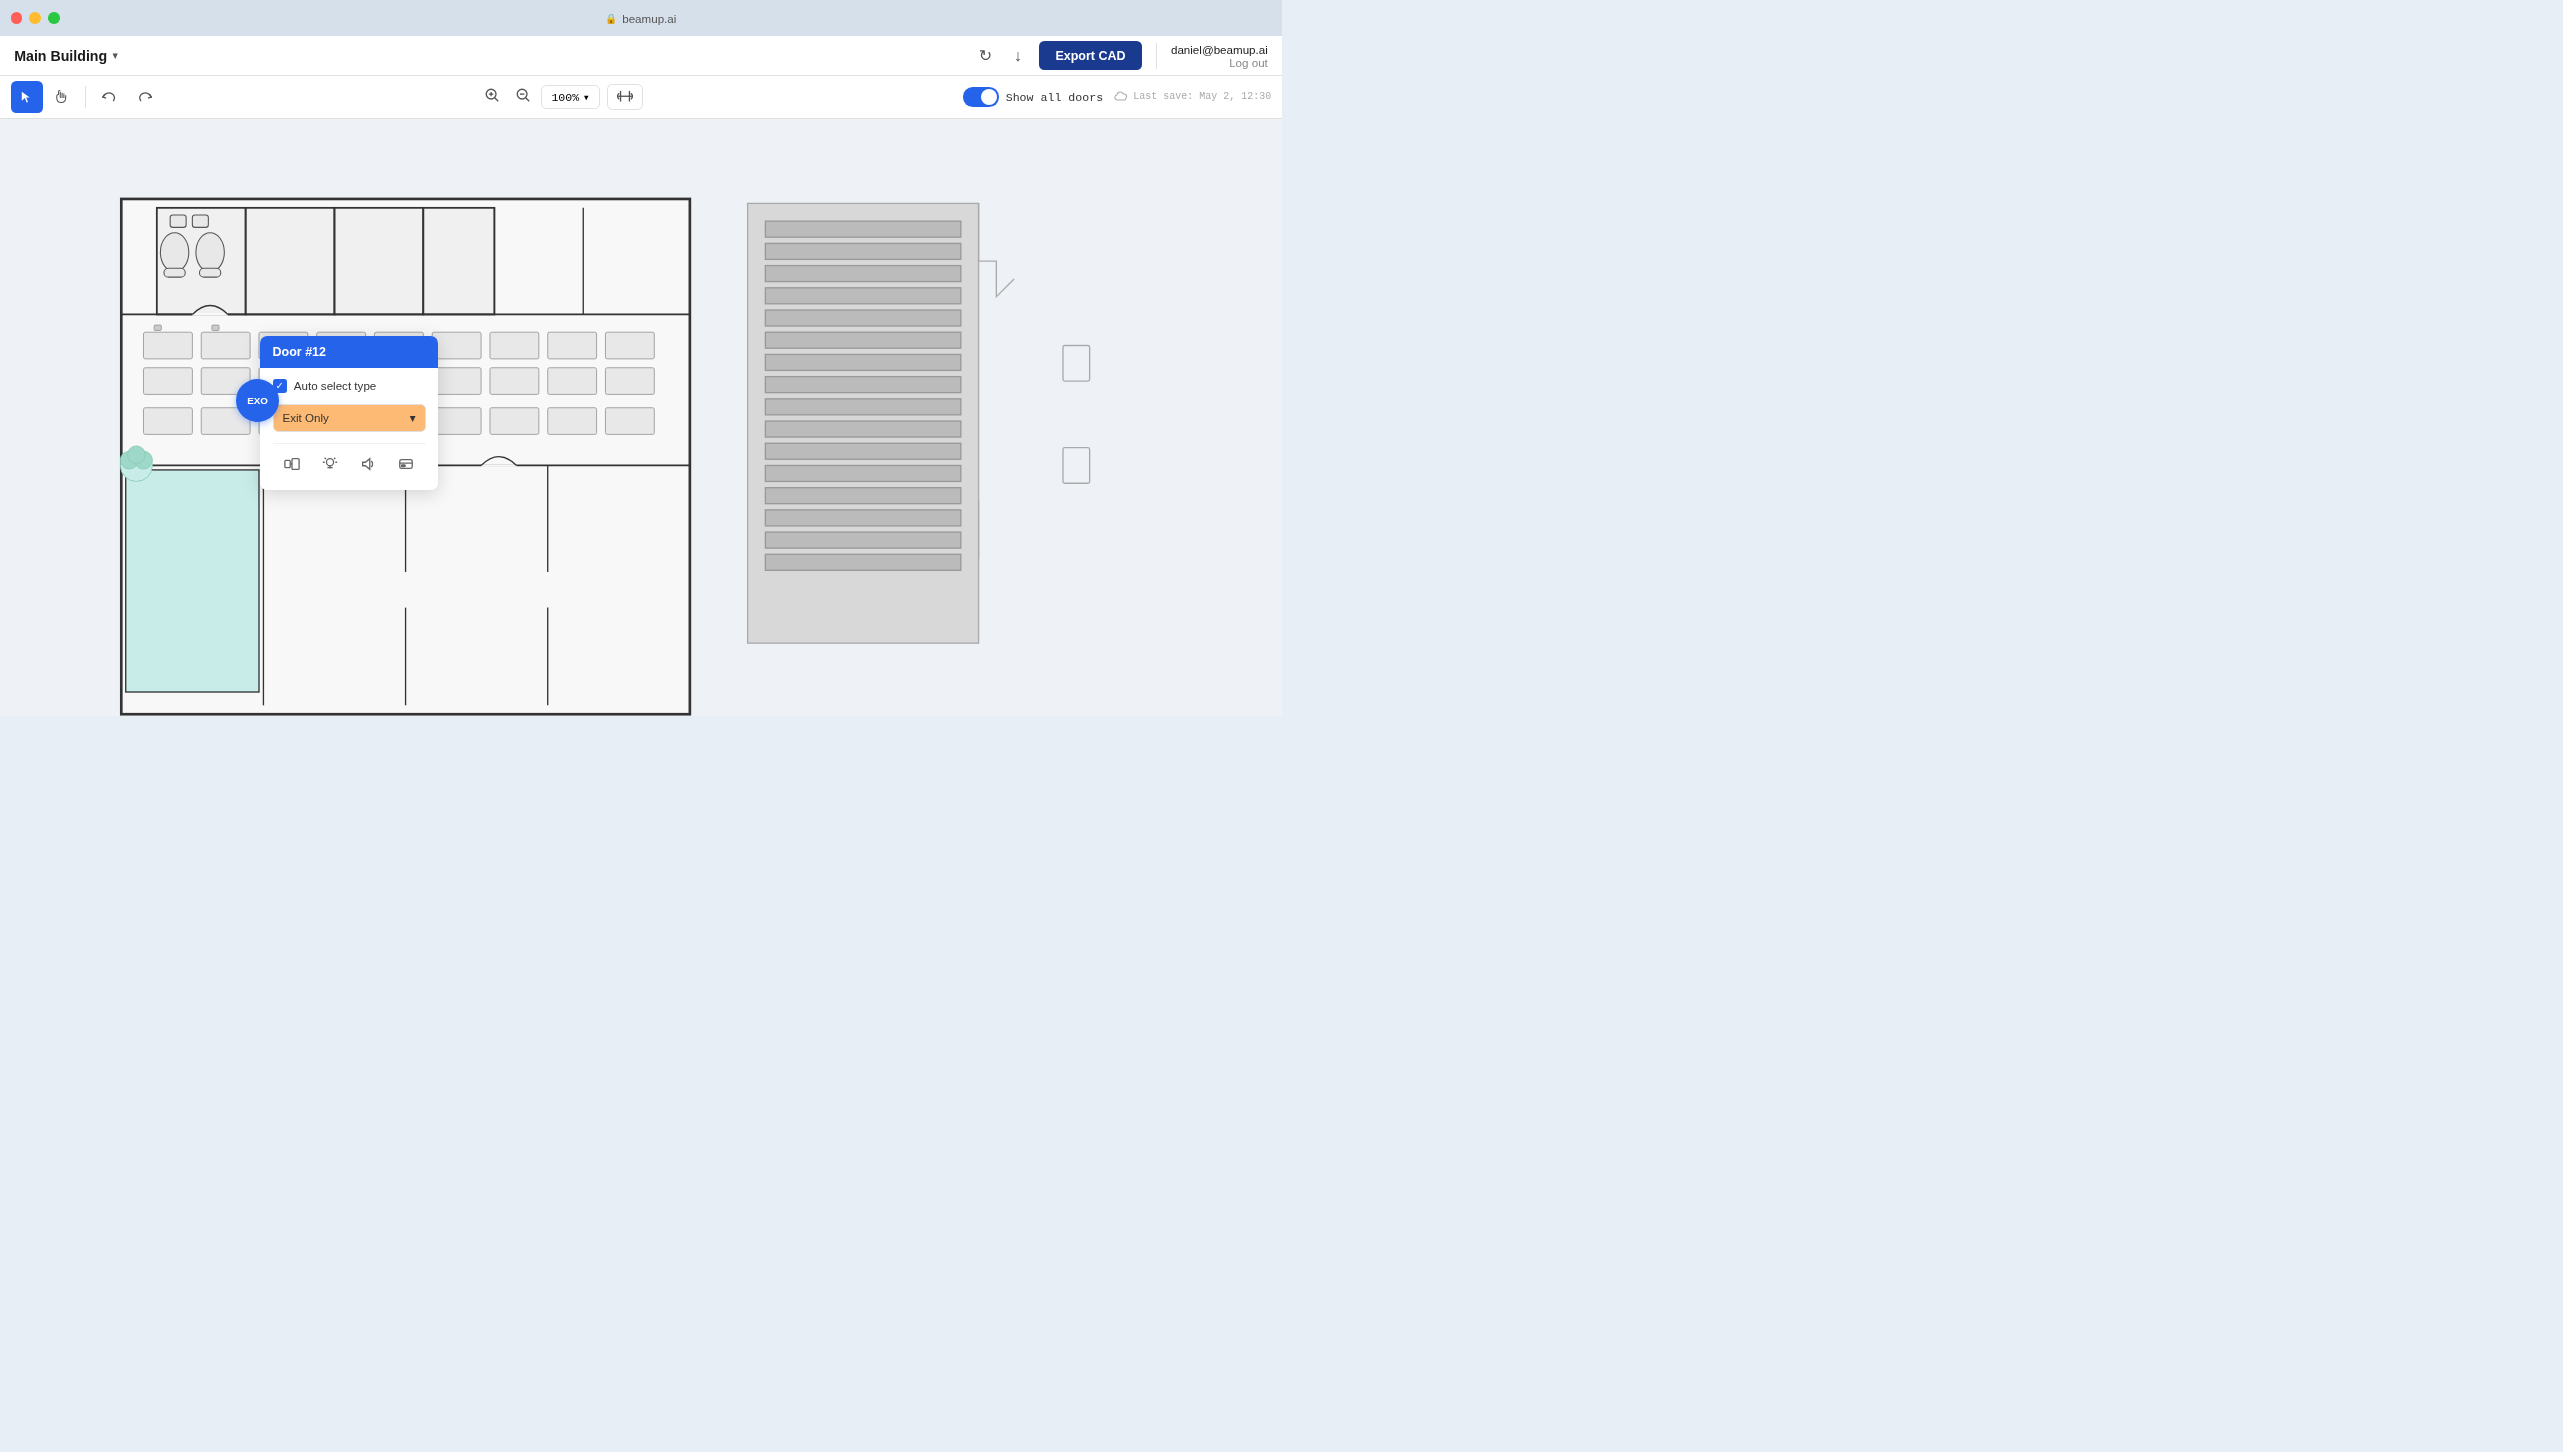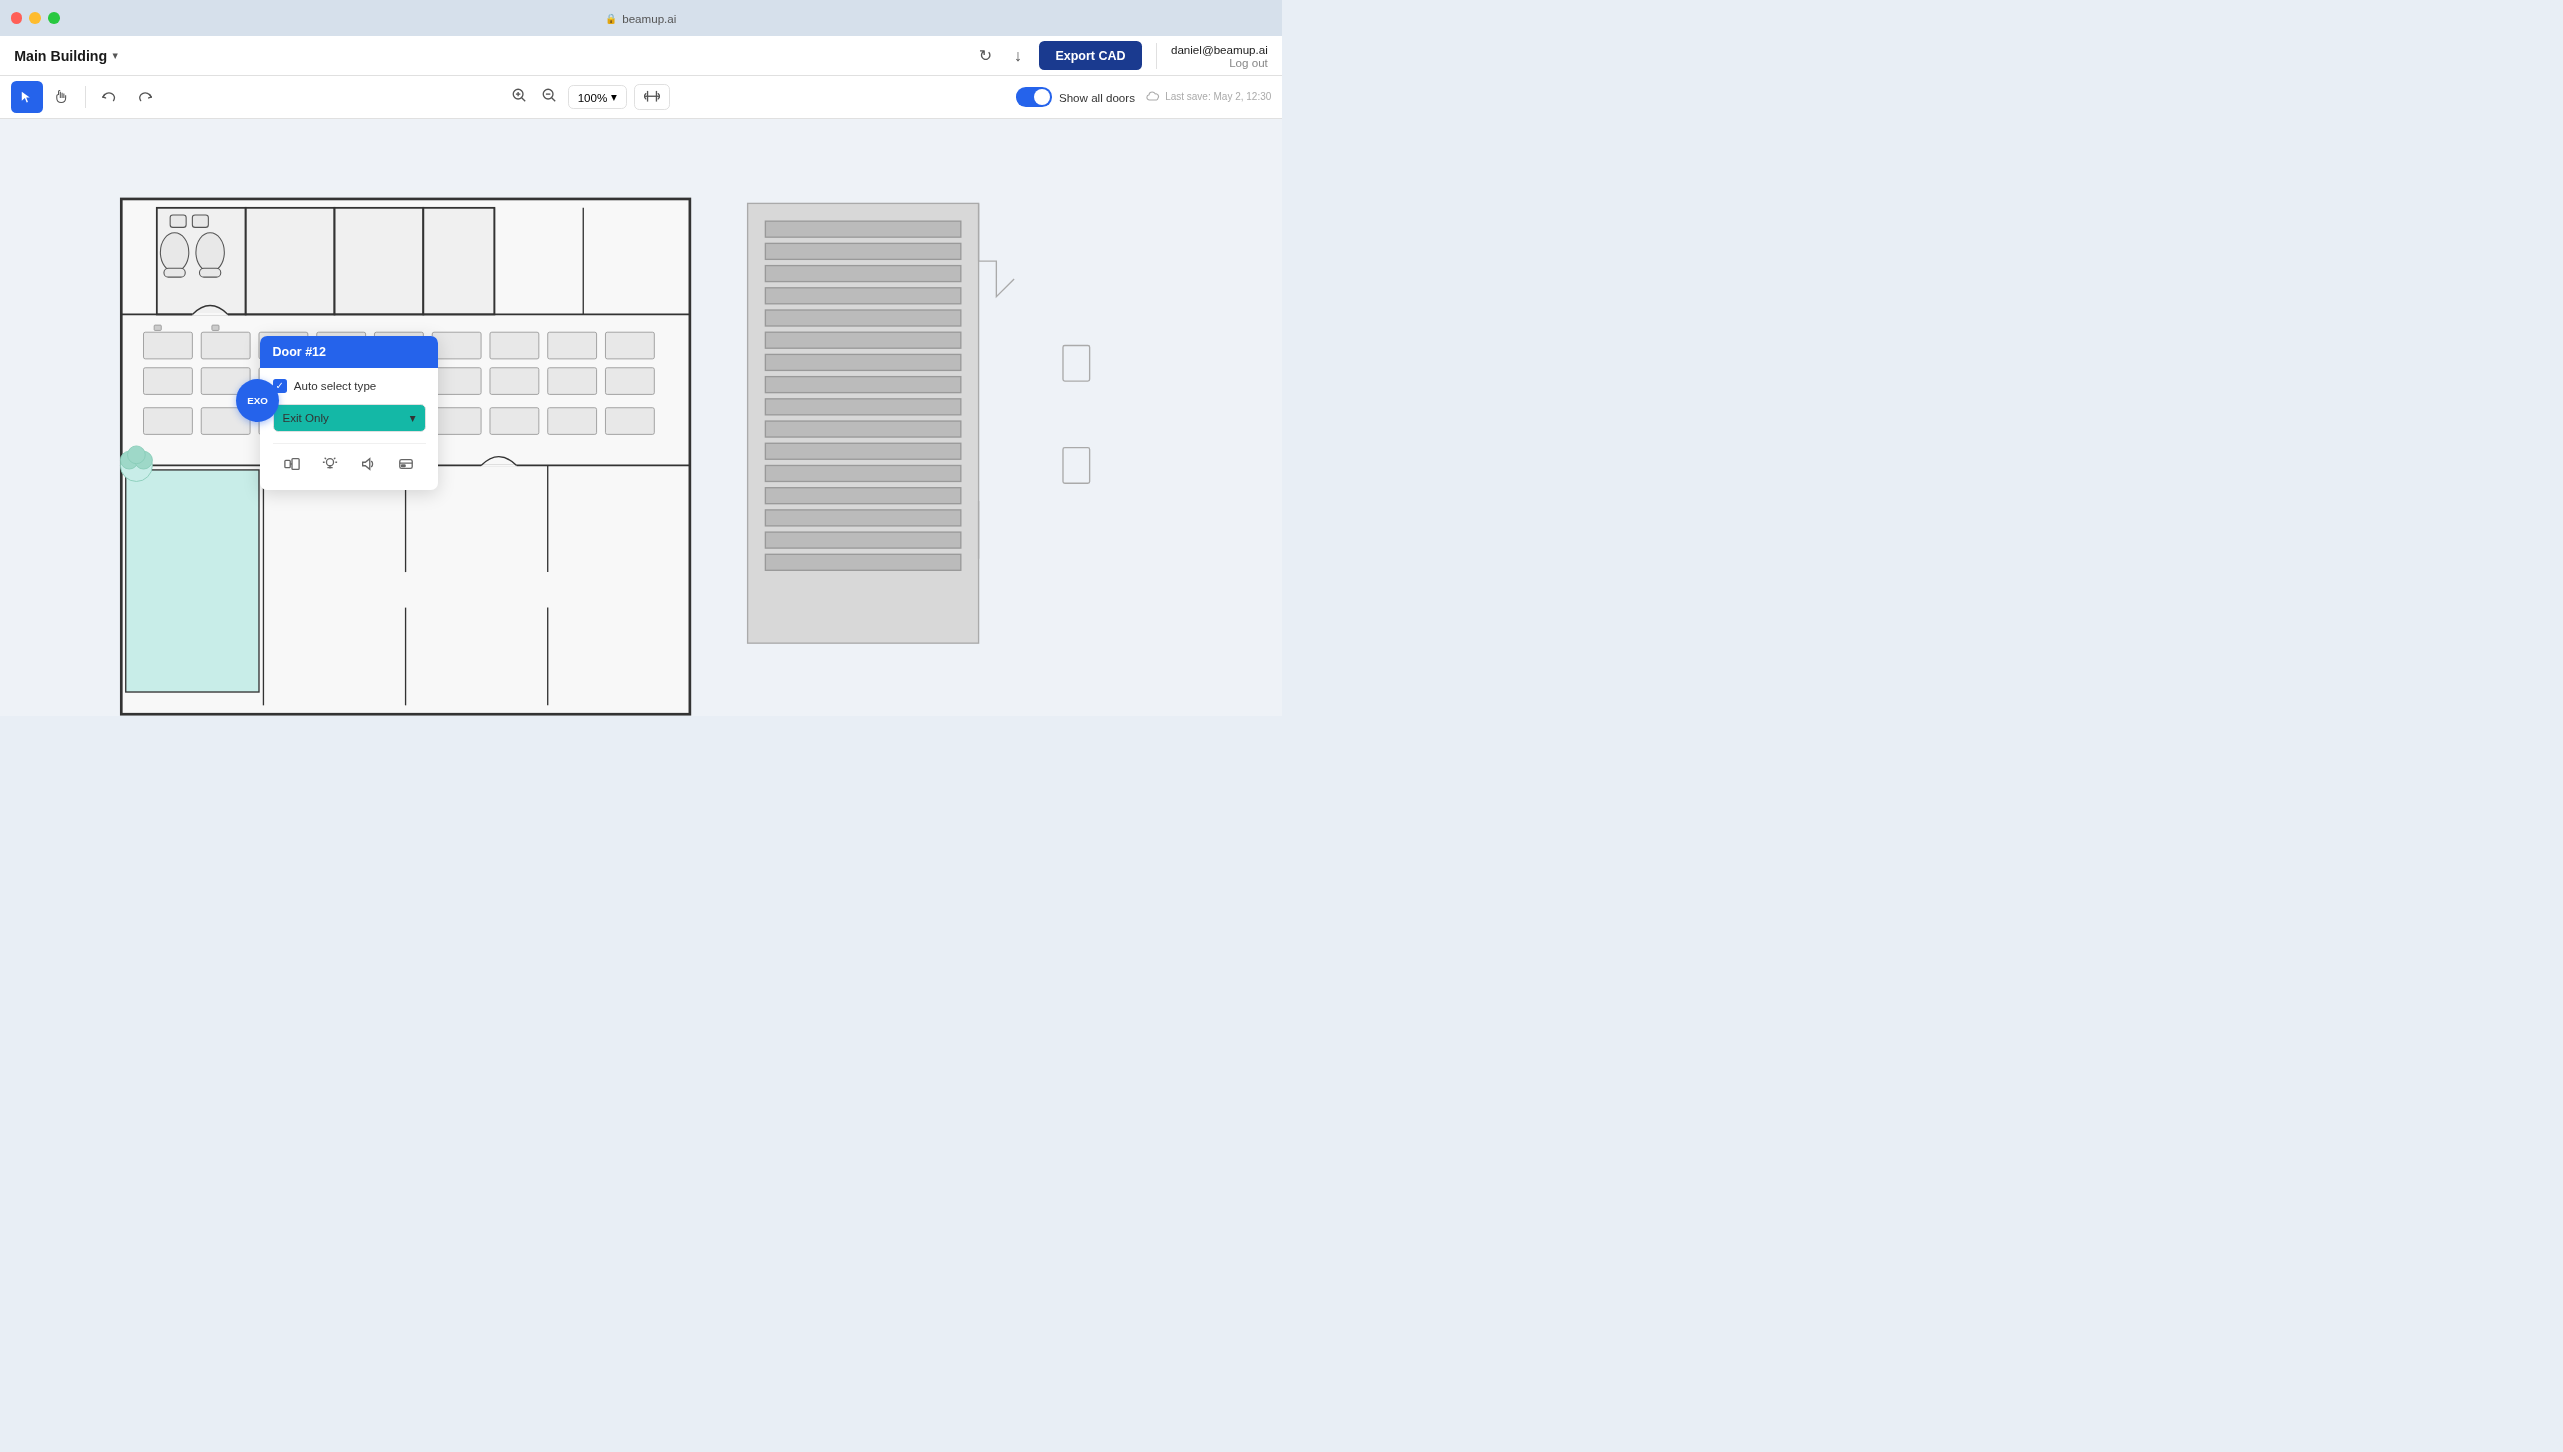--- a/index.html
+++ b/index.html
@@ -103,20 +103,21 @@
     
     .toolbar {
       background: white;
       height: 43px;
       display: flex;
       align-items: center;
       padding: 0 10.7px;
       gap: 19px;
       border-bottom: 0.9px solid #e0e0e0;
       justify-content: space-between;
+      font-family: Liberation Mono, monospace;
     }
     .toolbar-left {
       display: flex;
       align-items: center;
       gap: 3.6px;
     }
     .tool-btn {
       width: 32px;
       height: 32px;
       border-radius: 5.3px;
@@ -276,21 +277,21 @@
       font-size: 11.6px;
       color: #333;
     }
     .dropdown-select {
       width: 100%;
       border: 0.9px solid #e0e0e0;
       border-radius: 5.3px;
       padding: 6.2px 9px;
       font-size: 11.6px;
       color: #333;
-      background: #14b8a6;
+      background: #fdba74;
       display: flex;
       align-items: center;
       justify-content: space-between;
       cursor: pointer;
       margin-bottom: 10.7px;
     }
     .popup-icons {
       display: flex;
       align-items: center;
       justify-content: space-around;

